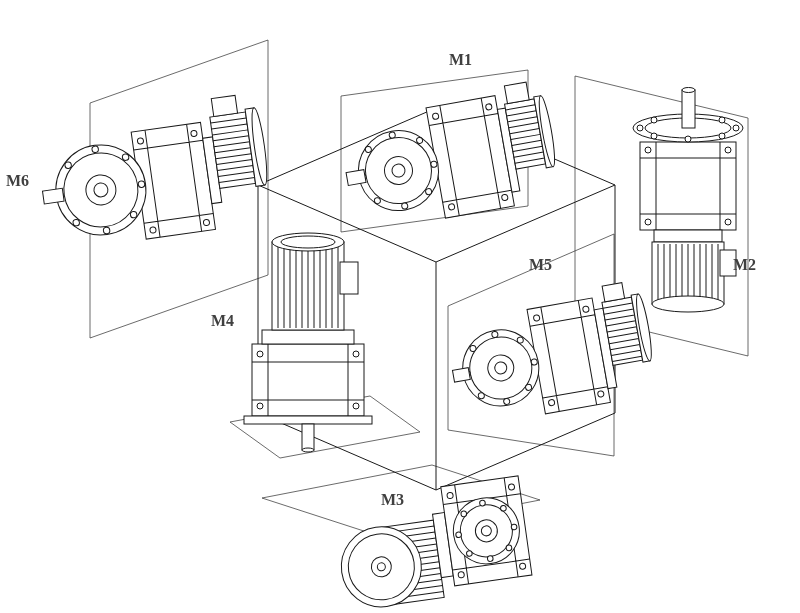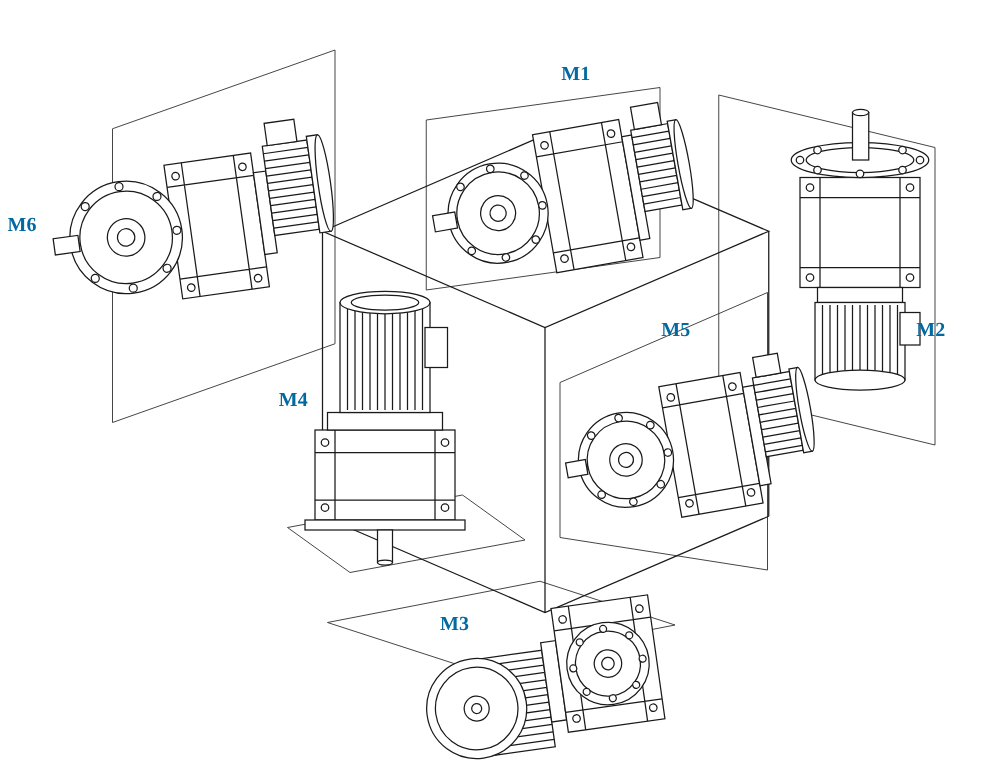--- a/index.html
+++ b/index.html
@@ -10,21 +10,21 @@
     background:#ffffff;
     overflow:hidden;
     font-family:"Liberation Serif", serif;
   }
   .stage svg{position:absolute;left:0;top:0;}
   .label{
     position:absolute;
     font-family:"Liberation Serif", serif;
     font-weight:bold;
     font-size:16px;
-    color:#0369a1;
+    color:#404040;
     user-select:none;
     white-space:nowrap;
   }
   
   .st{stroke:#1a1a1a;stroke-width:1;fill:none;}
   .fw{stroke:#1a1a1a;stroke-width:1;fill:#ffffff;}
   .thin{stroke:#3a3a3a;stroke-width:0.75;fill:none;}
 </style>
 </head>
 <body>
@@ -246,18 +246,18 @@
           <circle class="fw" cx="507" cy="498" r="2.8"></circle>
       <circle class="fw" cx="487" cy="518" r="11"></circle>
       <circle class="st" cx="487" cy="518" r="5"></circle>
     </g>
   </g>
 
 </svg>
 
 <div class="label" style="left:449px;top:51px">M1</div>
 <div class="label" style="left:733px;top:256px">M2</div>
-<div class="label" style="left:352px;top:491px">M3</div>
-<div class="label" style="left:223px;top:312px">M4</div>
+<div class="label" style="left:381px;top:491px">M3</div>
+<div class="label" style="left:211px;top:312px">M4</div>
 <div class="label" style="left:529px;top:256px">M5</div>
 <div class="label" style="left:6px;top:172px">M6</div>
 
 </div>
 
 </body></html>

